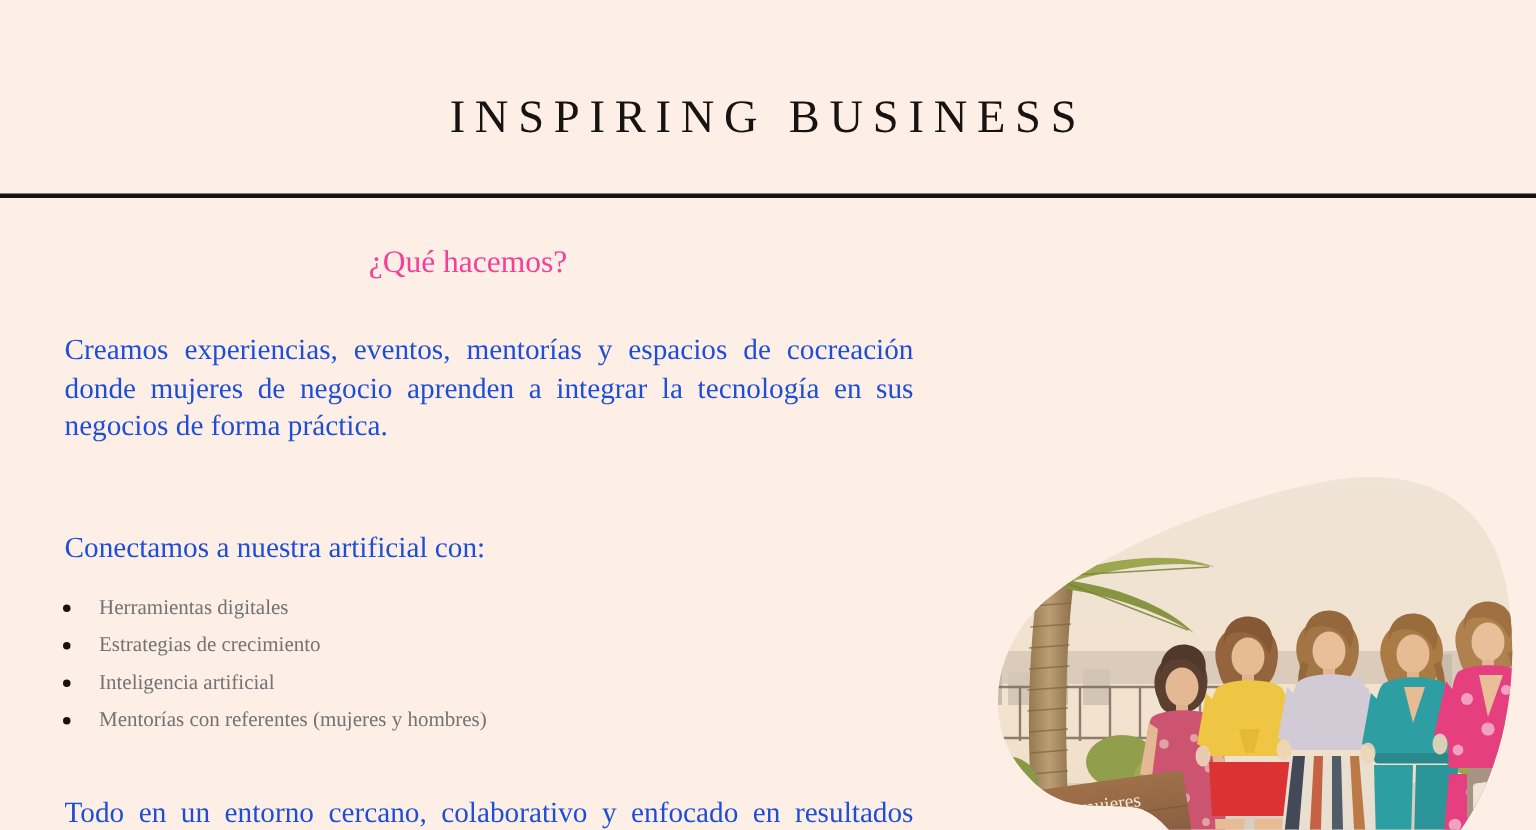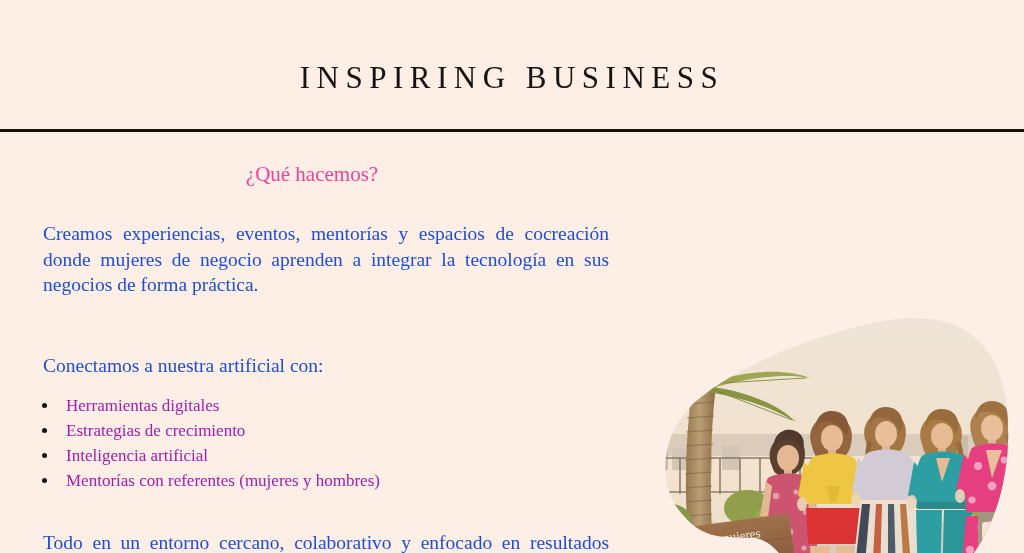--- a/index.html
+++ b/index.html
@@ -91,23 +91,23 @@
   .gap-sm { height: 22px; }
 
   .bullet-list {
     list-style: none;
     margin: 0;
     padding: 0 0 0 12px;
   }
   .bullet-list li {
     position: relative;
     font-family: "Liberation Serif", serif;
-    font-size: 17px;
+    font-size: 14px;
     line-height: 25px;
-    color: #a21caf;
+    color: #737373;
     padding-left: 26px;
     white-space: nowrap;
   }
   .bullet-list li .dot {
     position: absolute;
     left: 2px;
     top: 10px;
     width: 5px;
     height: 5px;
     border-radius: 50%;

